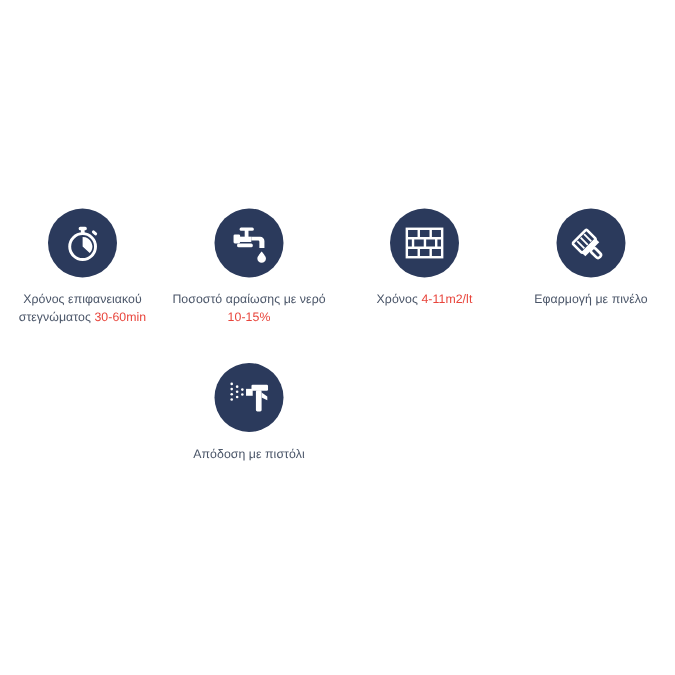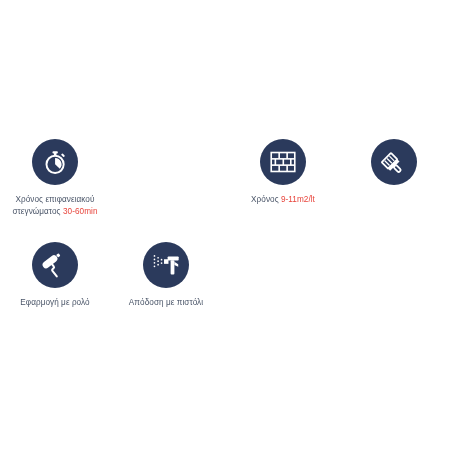--- a/index.html
+++ b/index.html
@@ -74,72 +74,77 @@
         <rect x="12.4" y="2.6" width="6.4" height="2.8" rx="1.2" fill="#ffffff"></rect>
         <rect x="14.1" y="4.6" width="3" height="3.6" fill="#ffffff"></rect>
         <rect x="22.6" y="6.2" width="4.6" height="2.4" rx="1.1" fill="#ffffff" transform="rotate(42 24.9 7.4)"></rect>
       </svg>
     </div>
     <div class="feature-label">
       <span>Χρόνος επιφανειακού στεγνώματος </span><span class="accent">30-60min</span>
     </div>
   </div>
 
+  <div class="feature r1 c2">
+    <div class="icon-circle">
+      <svg width="27" height="27" viewBox="0 0 32 32" fill="none">
+        <rect x="3.2" y="8.6" width="5.2" height="7.2" rx="1.1" fill="#ffffff"></rect>
+        <rect x="7.6" y="10.4" width="9.6" height="4.2" fill="#ffffff"></rect>
+        <path d="M17.2 10.4 h7.0 a3.4 3.4 0 0 1 3.4 3.4 v5.6 h-4.0 v-5.0 a0.9 0.9 0 0 0 -0.9 -0.9 h-5.5 z" fill="#ffffff"></path>
+        <rect x="12.0" y="5.0" width="3.0" height="5.8" fill="#ffffff"></rect>
+        <rect x="8.0" y="3.2" width="11.2" height="2.6" rx="1.2" fill="#ffffff"></rect>
+        <rect x="6.0" y="15.8" width="12.4" height="3.0" rx="1.2" fill="#ffffff"></rect>
+        <path d="M25.4 22.2 c2.4 2.9 3.4 4.2 3.4 5.5 a3.4 3.4 0 0 1 -6.8 0 c0 -1.3 1.0 -2.6 3.4 -5.5 z" fill="#ffffff"></path>
+      </svg>
+    </div>
+    <div class="feature-label">
+      <span>Ποσοστό αραίωσης με νερό </span><span class="accent">10-15%</span>
+    </div>
+  </div>
 
   <div class="feature r1 c3 inline-label">
     <div class="icon-circle">
       <svg width="26" height="22" viewBox="0 0 34 28" fill="none">
         <g stroke="#ffffff" stroke-width="2.1" fill="none">
           <rect x="1.6" y="1.6" width="30.8" height="24.8"></rect>
           <line x1="1.6" y1="9.9" x2="32.4" y2="9.9"></line>
           <line x1="1.6" y1="18.1" x2="32.4" y2="18.1"></line>
           <line x1="12.0" y1="1.6" x2="12.0" y2="9.9"></line>
           <line x1="22.4" y1="1.6" x2="22.4" y2="9.9"></line>
           <line x1="7.0" y1="9.9" x2="7.0" y2="18.1"></line>
           <line x1="17.4" y1="9.9" x2="17.4" y2="18.1"></line>
           <line x1="27.2" y1="9.9" x2="27.2" y2="18.1"></line>
           <line x1="12.0" y1="18.1" x2="12.0" y2="26.4"></line>
           <line x1="22.4" y1="18.1" x2="22.4" y2="26.4"></line>
         </g>
       </svg>
     </div>
     <div class="feature-label">
-      <span>Χρόνος </span><span class="accent">9-11m2/lt</span>
+      <span>Χρόνος </span><span class="accent">4-11m2/lt</span>
     </div>
   </div>
 
   <div class="feature r1 c4 inline-label">
     <div class="icon-circle">
       <svg width="27" height="27" viewBox="0 0 32 32" fill="none">
         <g transform="rotate(-45 16 16)">
           <rect x="5.4" y="5.0" width="15.6" height="10.8" rx="0.8" stroke="#ffffff" stroke-width="2.1" fill="none"></rect>
           <rect x="5.4" y="15.4" width="15.6" height="4.0" fill="#ffffff"></rect>
           <rect x="11.0" y="19.0" width="4.4" height="9.0" rx="2.0" stroke="#ffffff" stroke-width="2.1" fill="none"></rect>
           <line x1="9.3" y1="6.4" x2="9.3" y2="14.4" stroke="#ffffff" stroke-width="1.5"></line>
           <line x1="13.2" y1="6.4" x2="13.2" y2="14.4" stroke="#ffffff" stroke-width="1.5"></line>
           <line x1="17.1" y1="6.4" x2="17.1" y2="14.4" stroke="#ffffff" stroke-width="1.5"></line>
         </g>
       </svg>
     </div>
+    <div class="feature-label">
+      <span>Εφαρμογή με πινέλο</span><span class="accent"></span>
+    </div>
   </div>
 
-  <div class="feature r2 c1 inline-label">
-    <div class="icon-circle">
-      <svg width="27" height="27" viewBox="0 0 32 32" fill="none">
-        <g transform="rotate(-38 16 16)">
-          <rect x="3.6" y="4.4" width="20.0" height="8.2" rx="4.1" fill="#ffffff"></rect>
-          <rect x="24.2" y="6.6" width="3.6" height="3.8" rx="1.0" fill="#ffffff"></rect>
-          <path d="M13.6 12.6 v3.0 a1.6 1.6 0 0 1 -1.6 1.6 h-1.2 a1.6 1.6 0 0 0 -1.6 1.6 v8.4" stroke="#ffffff" stroke-width="2.4" fill="none" stroke-linecap="round"></path>
-        </g>
-      </svg>
-    </div>
-    <div class="feature-label">
-      <span>Εφαρμογή με ρολό</span><span class="accent"></span>
-    </div>
-  </div>
 
   <div class="feature r2 c2 inline-label">
     <div class="icon-circle">
       <svg width="28" height="26" viewBox="0 0 34 30" fill="none">
         <g fill="#ffffff">
           <circle cx="3.0" cy="4.0" r="1.05"></circle>
           <circle cx="3.0" cy="8.2" r="1.05"></circle>
           <circle cx="3.0" cy="12.4" r="1.05"></circle>
           <circle cx="3.0" cy="16.6" r="1.05"></circle>
           <circle cx="7.4" cy="6.2" r="1.05"></circle>

